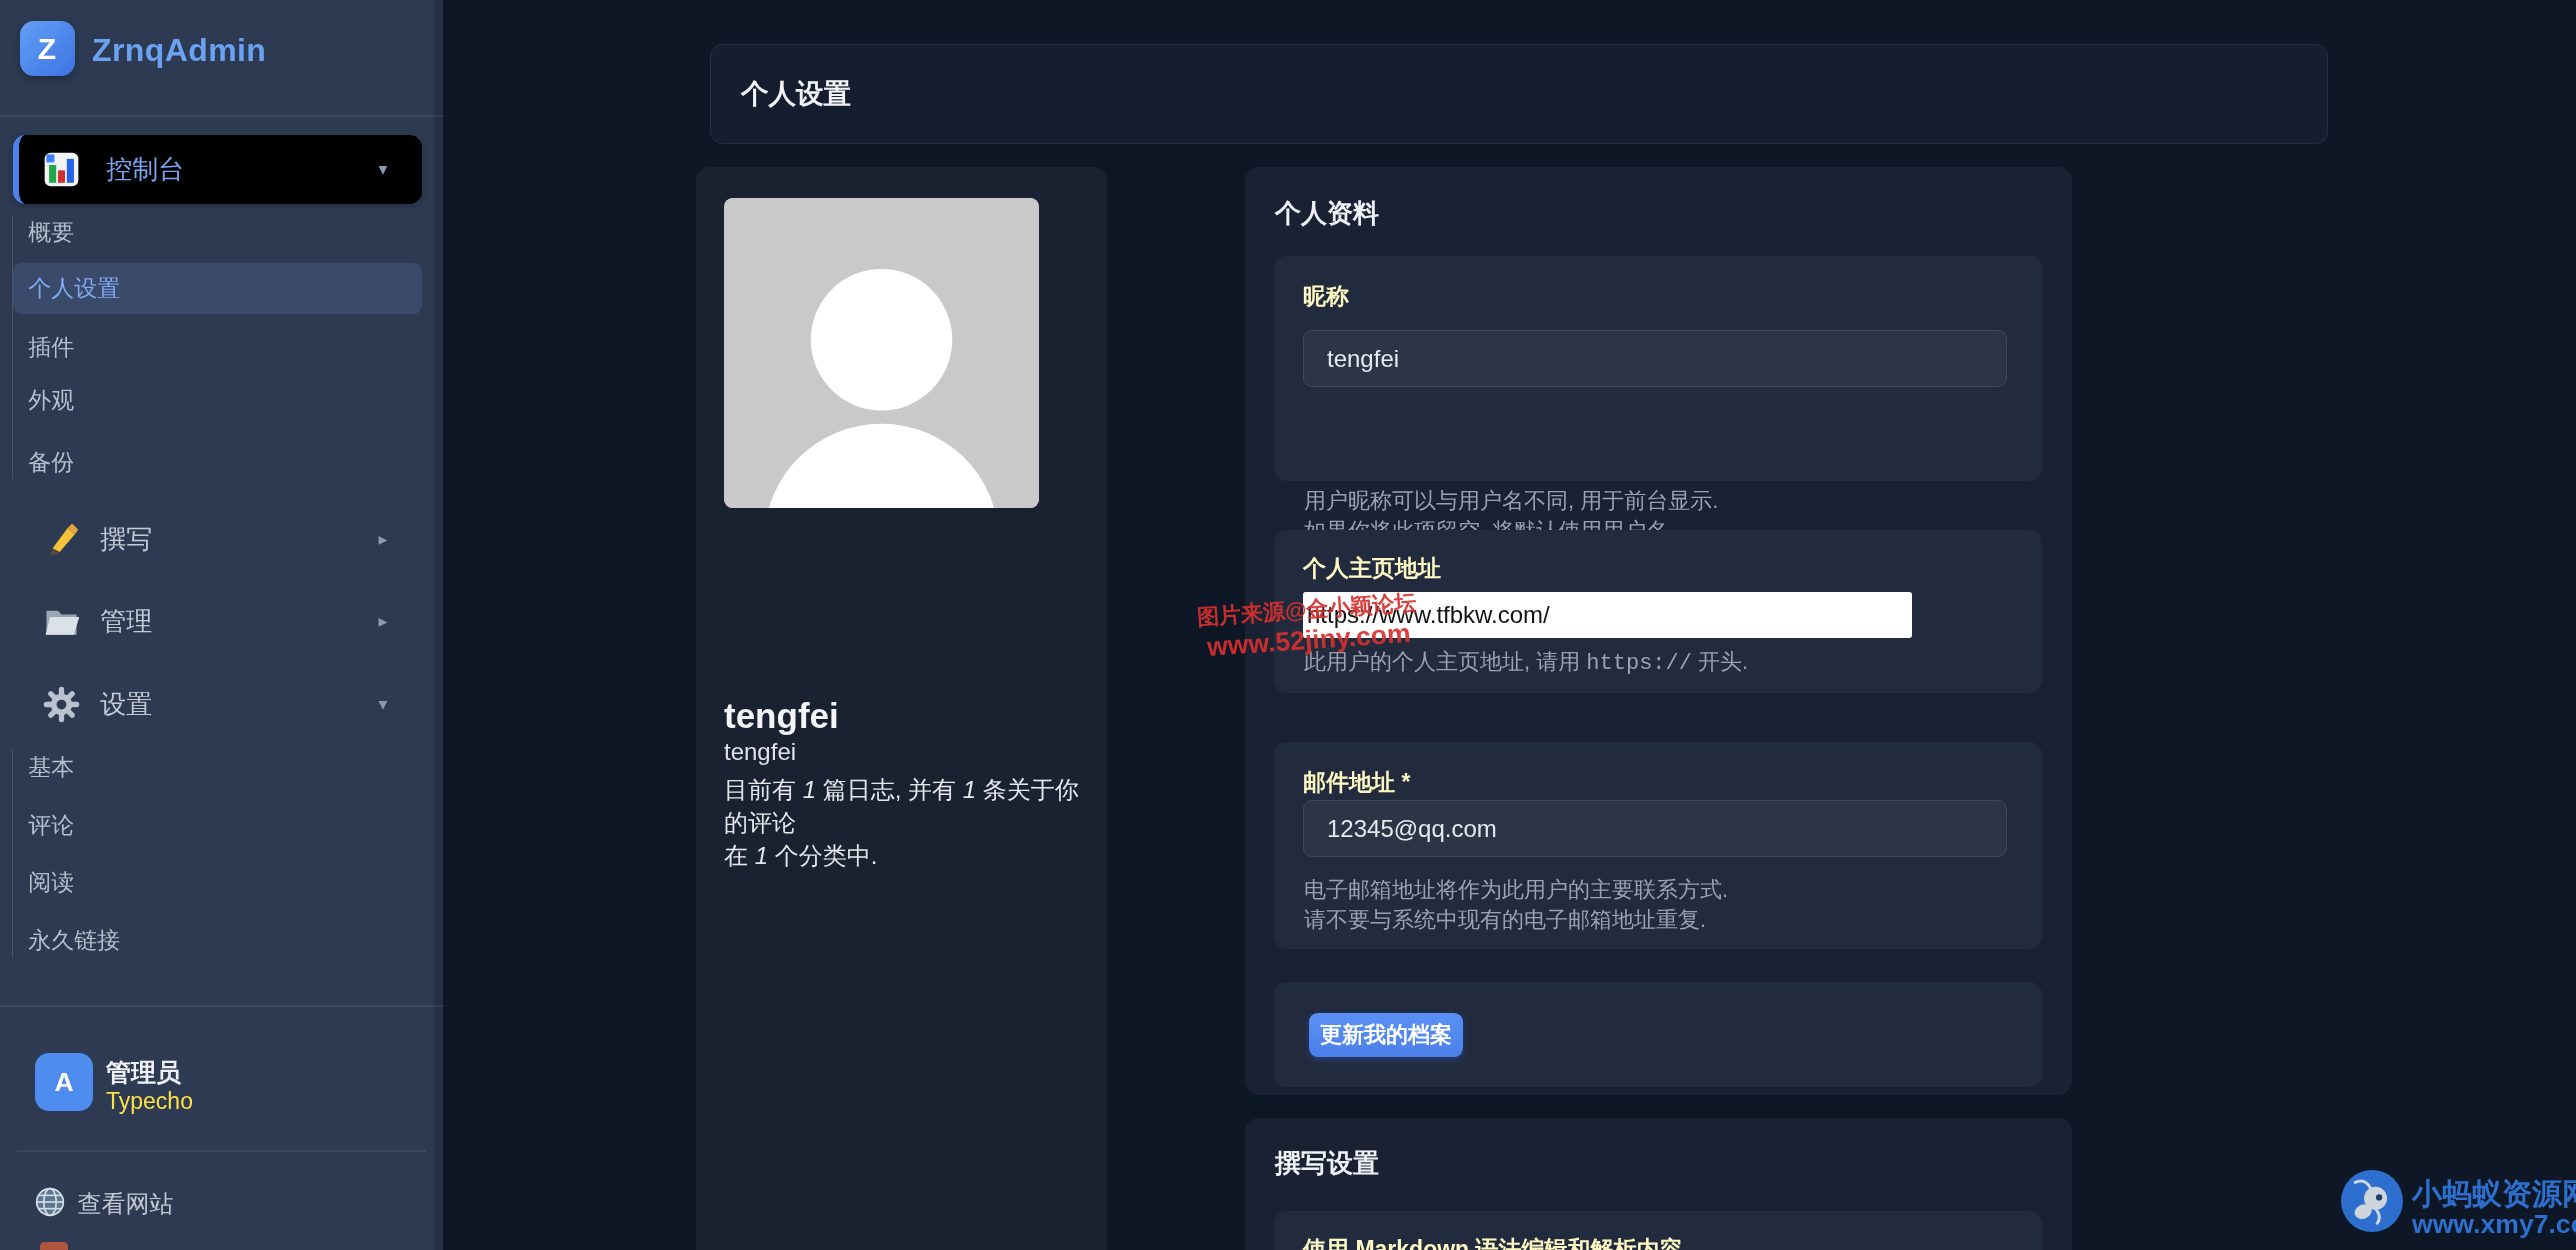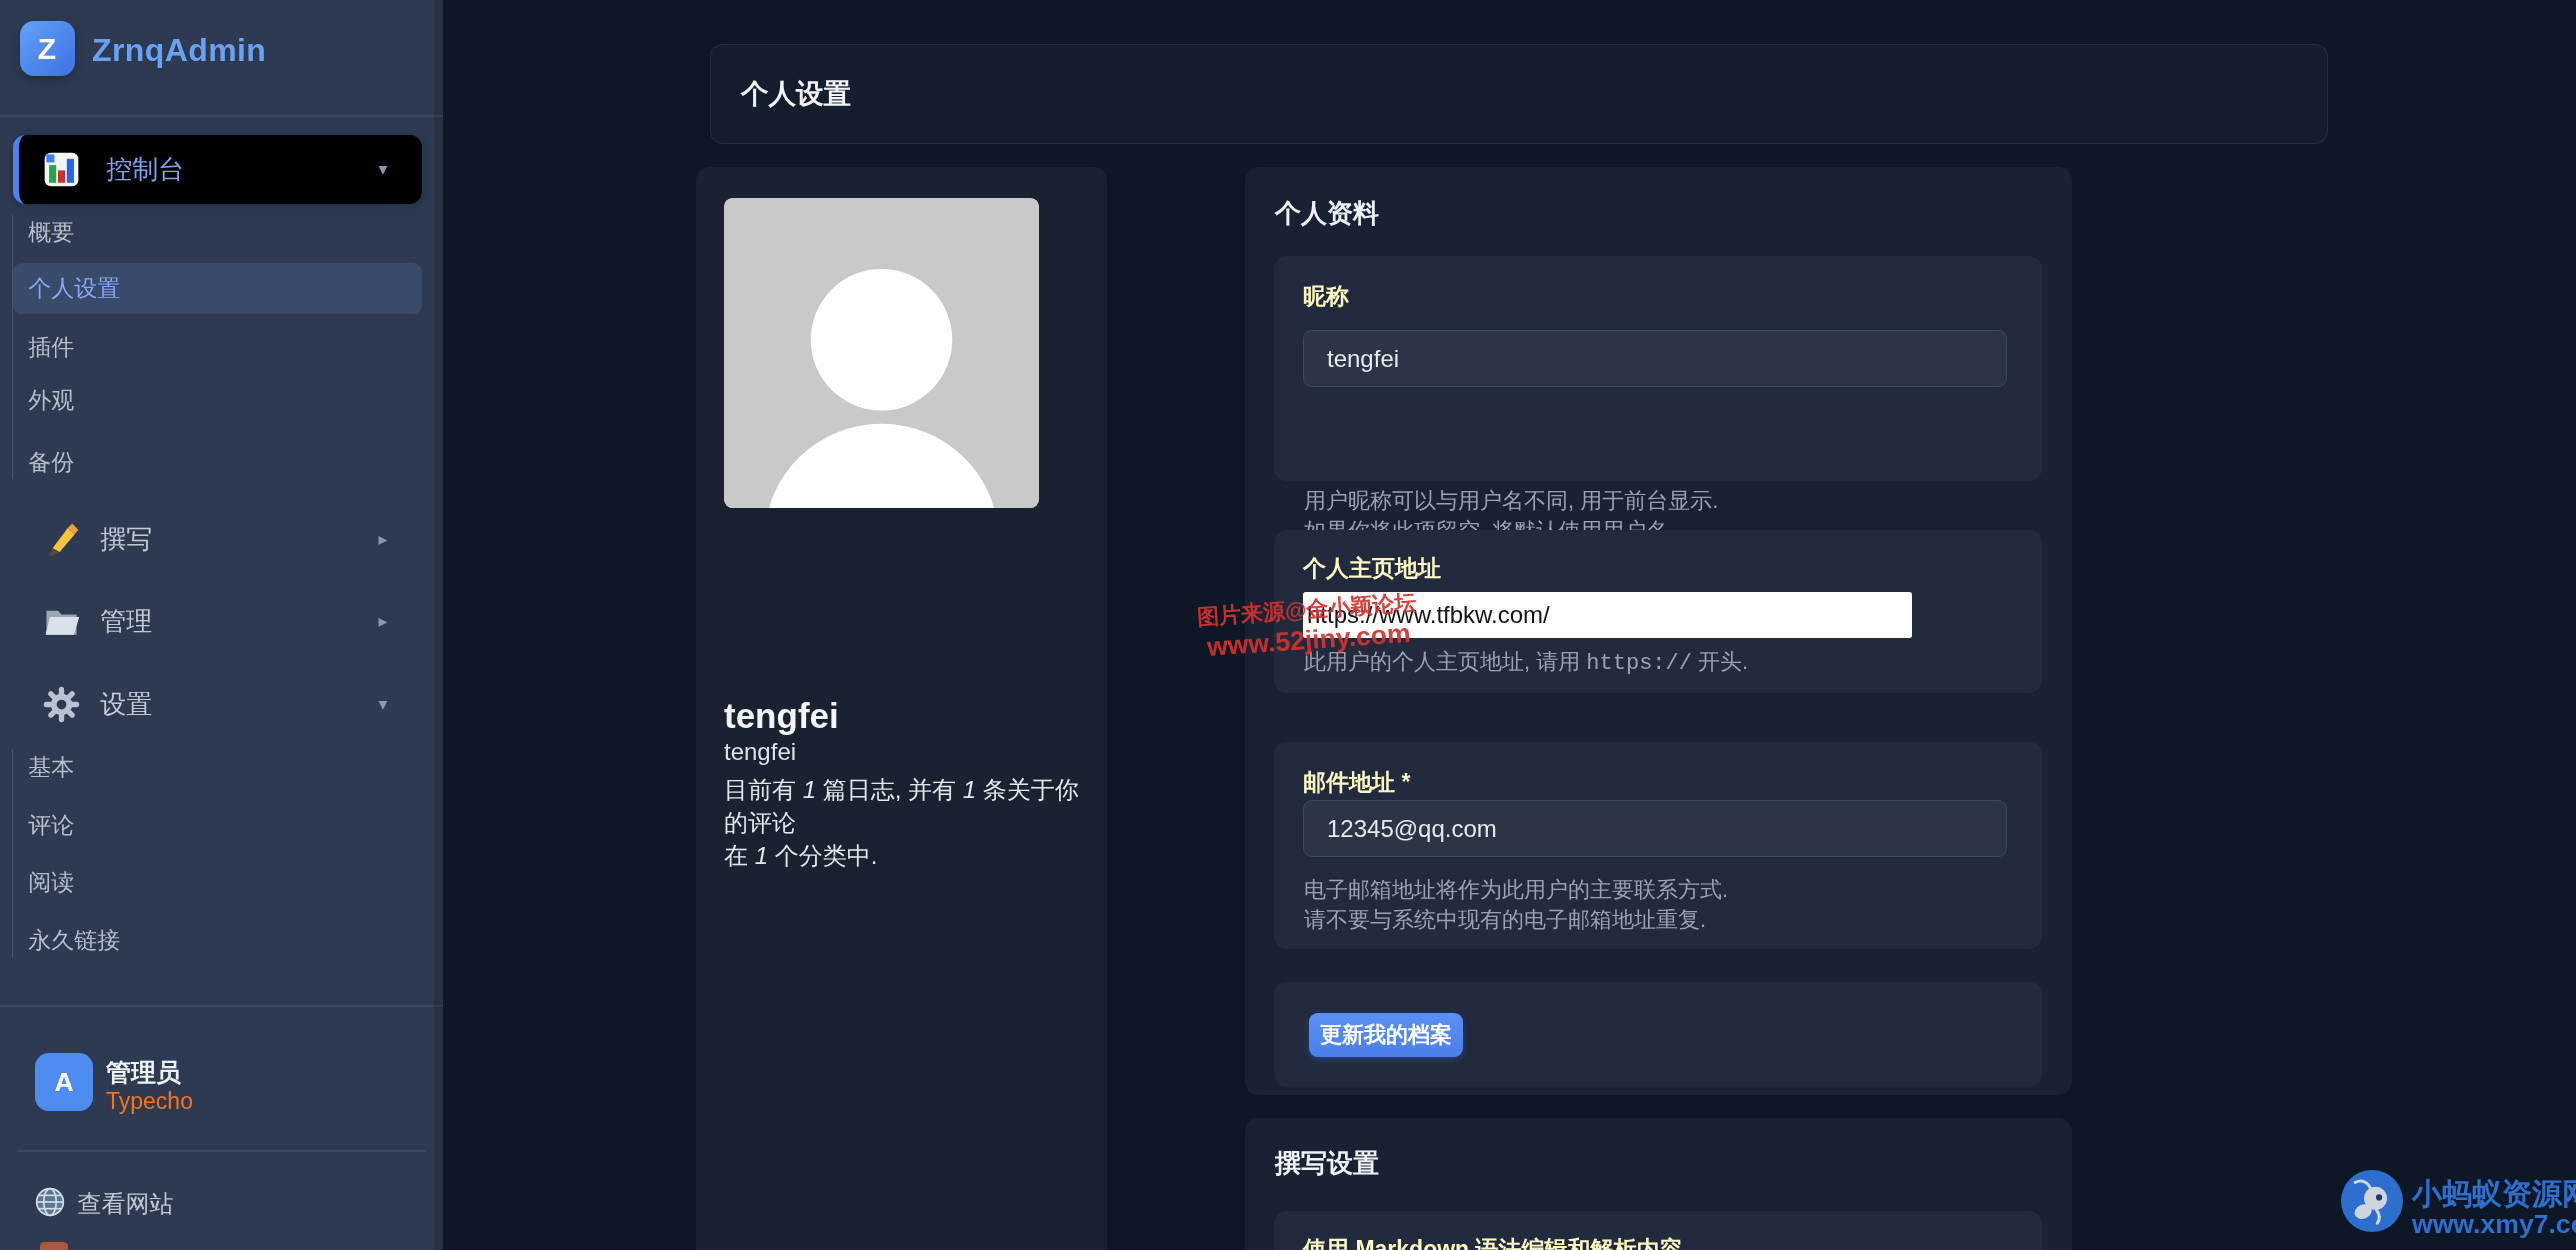--- a/index.html
+++ b/index.html
@@ -56,21 +56,21 @@
   .submenu-item .s-label { margin-left:15px; font-size:23px; color:#b7bfcd; }
   .submenu-item.selected { background:#3a4a6b; }
   .submenu-item.selected .s-label { color:#83aaf2; }
 
   .user-avatar {
     position:absolute; left:35px; top:1053px; width:58px; height:58px;
     border-radius:14px; background:#4e8cf0; display:flex; align-items:center; justify-content:center;
     color:#fff; font-size:26.6px; font-weight:bold;
   }
   .user-name { position:absolute; left:106px; top:1056px; font-size:25px; font-weight:bold; color:#eef1f5; }
-  .user-platform { position:absolute; left:106px; top:1088px; font-size:23px; color:#f97316; }
+  .user-platform { position:absolute; left:106px; top:1088px; font-size:23px; color:#fde047; }
 
   .footer-row { position:absolute; left:35px; top:1187px; display:flex; align-items:center; cursor:pointer; }
   .footer-row .f-label { margin-left:12.4px; font-size:24px; color:#c2c8d2; }
   .logout-sliver {
     position:absolute; left:40px; top:1242px; width:28px; height:12.4px;
     border-radius:4.4px 4.4px 0 0; background:#b0563f;
   }
 
   
   #header-card {

